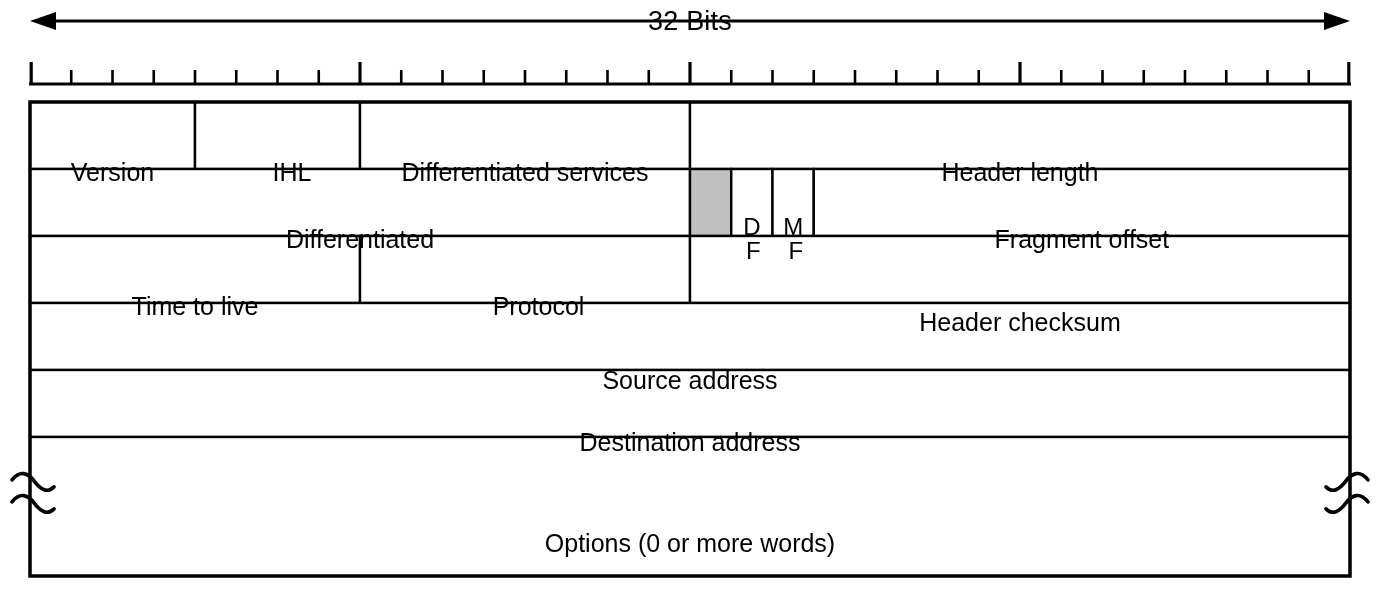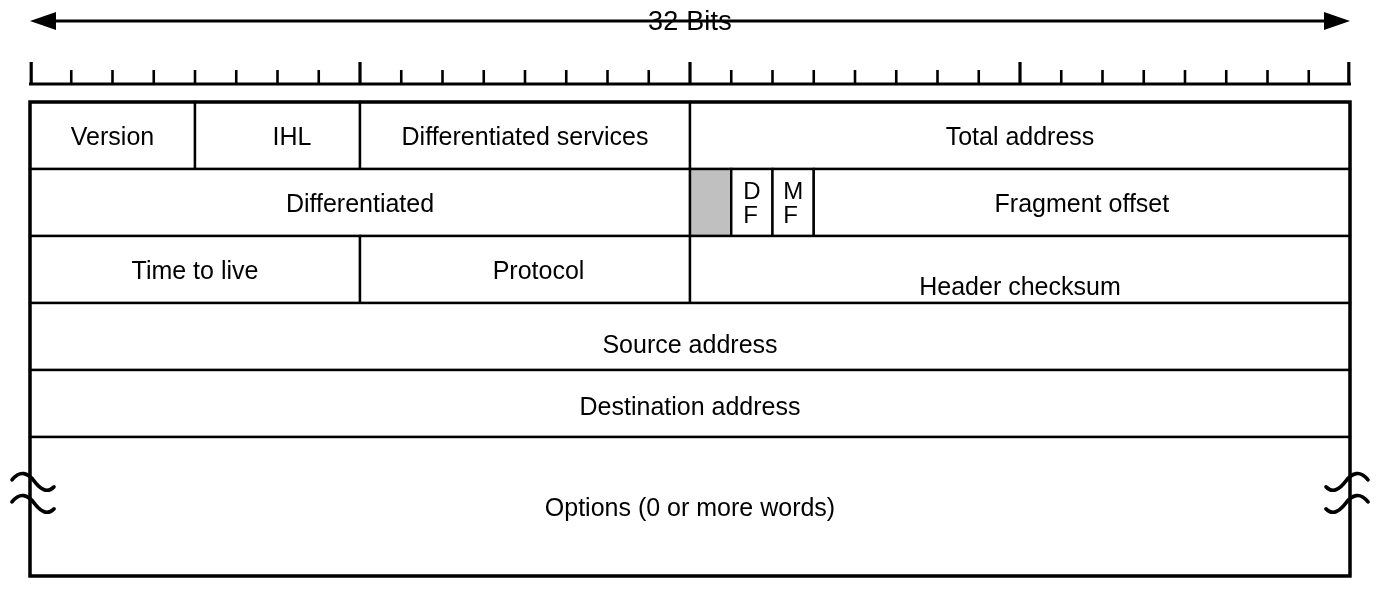--- a/index.html
+++ b/index.html
@@ -75,25 +75,26 @@
   .outer-rect {
     fill: none;
     stroke: #000000;
     stroke-width: 3.4;
   }
   .cell-label {
     position: absolute;
     display: flex;
     align-items: center;
     justify-content: center;
-    text-align: left;
+    text-align: right;
     font-size: 25px;
     line-height: 1.04;
     white-space: pre-line;
     pointer-events: none;
+    margin-top: 36px;
   }
   .cell-label.flag {
     font-size: 24px;
     line-height: 1.0;
     letter-spacing: 0px;
   }
   .squiggle {
     fill: none;
     stroke: #000000;
     stroke-width: 3.6;
@@ -174,21 +175,21 @@
         <path d="M 54 508.87 c -7 7, -14 2, -20 -6 c -6 -8, -14 -11, -22 -1" class="squiggle"></path>
         <path d="M 1326 486.87 c 7 7, 14 2, 20 -6 c 6 -8, 14 -11, 22 -1" class="squiggle"></path>
         <path d="M 1326 508.87 c 7 7, 14 2, 20 -6 c 6 -8, 14 -11, 22 -1" class="squiggle"></path>
       </g>
   </svg>
 
   <div id="labels-group">
       <div class="cell-label" style="left: 30px; top: 102px; width: 165px; height: 67px;">Version</div>
       <div class="cell-label" style="left: 195px; top: 102px; width: 194px; height: 67px;">IHL</div>
       <div class="cell-label" style="left: 360px; top: 102px; width: 330px; height: 67px;">Differentiated services</div>
-      <div class="cell-label" style="left: 690px; top: 102px; width: 660px; height: 67px;">Total address</div>
+      <div class="cell-label" style="left: 690px; top: 102px; width: 660px; height: 67px;">Header length</div>
       <div class="cell-label" style="left: 30px; top: 169px; width: 660px; height: 67px;">Differentiated</div>
       <div class="cell-label flag" style="left: 731.25px; top: 169px; width: 41.25px; height: 67px;">D
 F</div>
       <div class="cell-label flag" style="left: 772.5px; top: 169px; width: 41.25px; height: 67px;">M
 F</div>
       <div class="cell-label" style="left: 813.75px; top: 169px; width: 536.25px; height: 67px;">Fragment offset</div>
       <div class="cell-label" style="left: 30px; top: 236px; width: 330px; height: 67px;">Time to live</div>
       <div class="cell-label" style="left: 360px; top: 236px; width: 357px; height: 67px;">Protocol</div>
       <div class="cell-label" style="left: 690px; top: 252px; width: 660px; height: 67px;">Header checksum</div>
       <div class="cell-label" style="left: 30px; top: 303px; width: 1320px; height: 82px;">Source address</div>

